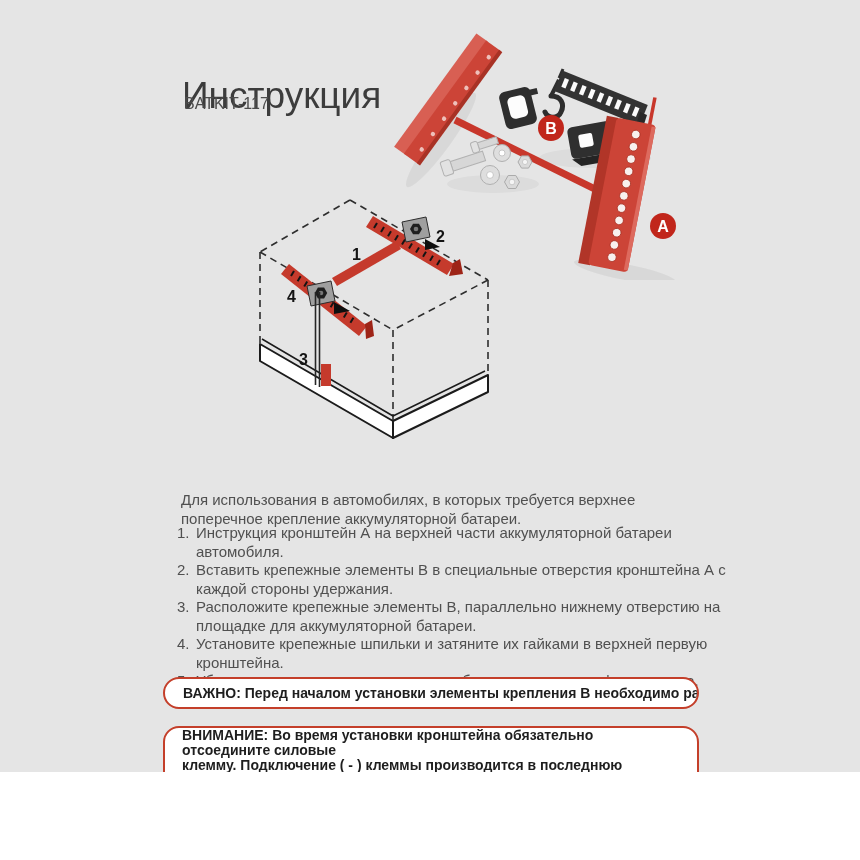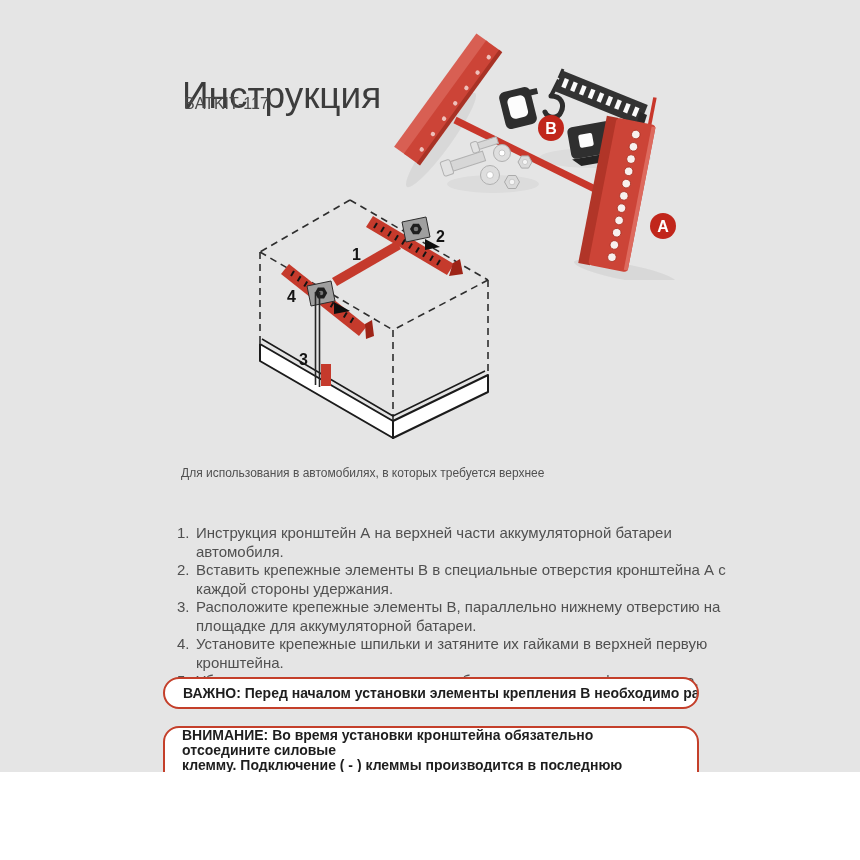--- a/index.html
+++ b/index.html
@@ -3,21 +3,21 @@
 <meta charset="utf-8">
 <style>
   html,body{margin:0;padding:0;background:#fff;}
   .page{position:relative;width:860px;height:772px;background:#e5e5e5;overflow:hidden;
         font-family:"Liberation Sans",sans-serif;color:#4f4f4f;}
   .title{position:absolute;left:182px;top:50px;font-size:37px;font-weight:400;
          color:#3c3c3c;letter-spacing:0px;}
   .subtitle{position:absolute;left:184px;top:95px;font-size:16px;color:#4c4c4c;}
   .photo{position:absolute;left:393px;top:22px;width:322px;height:258px;}
   .diagram{position:absolute;left:250px;top:192px;width:256px;height:268px;}
-  .intro{position:absolute;left:181px;top:464px;font-size:12px;line-height:19px;color:#505050;}
+  .intro{position:absolute;left:181px;top:490px;font-size:15px;line-height:19px;color:#505050;}
   .steps{position:absolute;left:177px;top:524px;width:556px;font-size:15px;line-height:18.5px;color:#505050;}
   .step{display:flex;}
   .step-num{flex:none;width:19px;}
   .step-text{width:537px;}
   .note{position:absolute;left:163px;width:536px;box-sizing:border-box;
         border:2px solid #c43f2a;border-radius:16px;background:#fff;
         font-size:14px;font-weight:bold;color:#1e1e1e;}
   .note-important{top:677px;height:32px;line-height:28px;padding:0 18px;white-space:nowrap;overflow:hidden;}
   .note-warning{top:726px;height:76px;padding:0 17px 0 17px;line-height:15px;}
   svg text{font-family:"Liberation Sans",sans-serif;}
@@ -226,20 +226,21 @@
 
       <text class="dlabel" x="102" y="68">1</text>
       <text class="dlabel" x="186" y="50">2</text>
       <text class="dlabel" x="49" y="173">3</text>
       <text class="dlabel" x="37" y="110">4</text>
     </svg>
   </div>
 
   <div class="intro">
     <div>Для использования в автомобилях, в которых требуется верхнее</div>
+    <div>поперечное крепление аккумуляторной батареи.</div>
   </div>
 
   <div class="steps">
     <div class="step">
       <div class="step-num">1.</div>
       <div class="step-text">Инструкция кронштейн А на верхней части аккумуляторной батареи автомобиля.</div>
     </div>
     <div class="step">
       <div class="step-num">2.</div>
       <div class="step-text">Вставить крепежные элементы В в специальные отверстия кронштейна А с каждой стороны удержания.</div>

